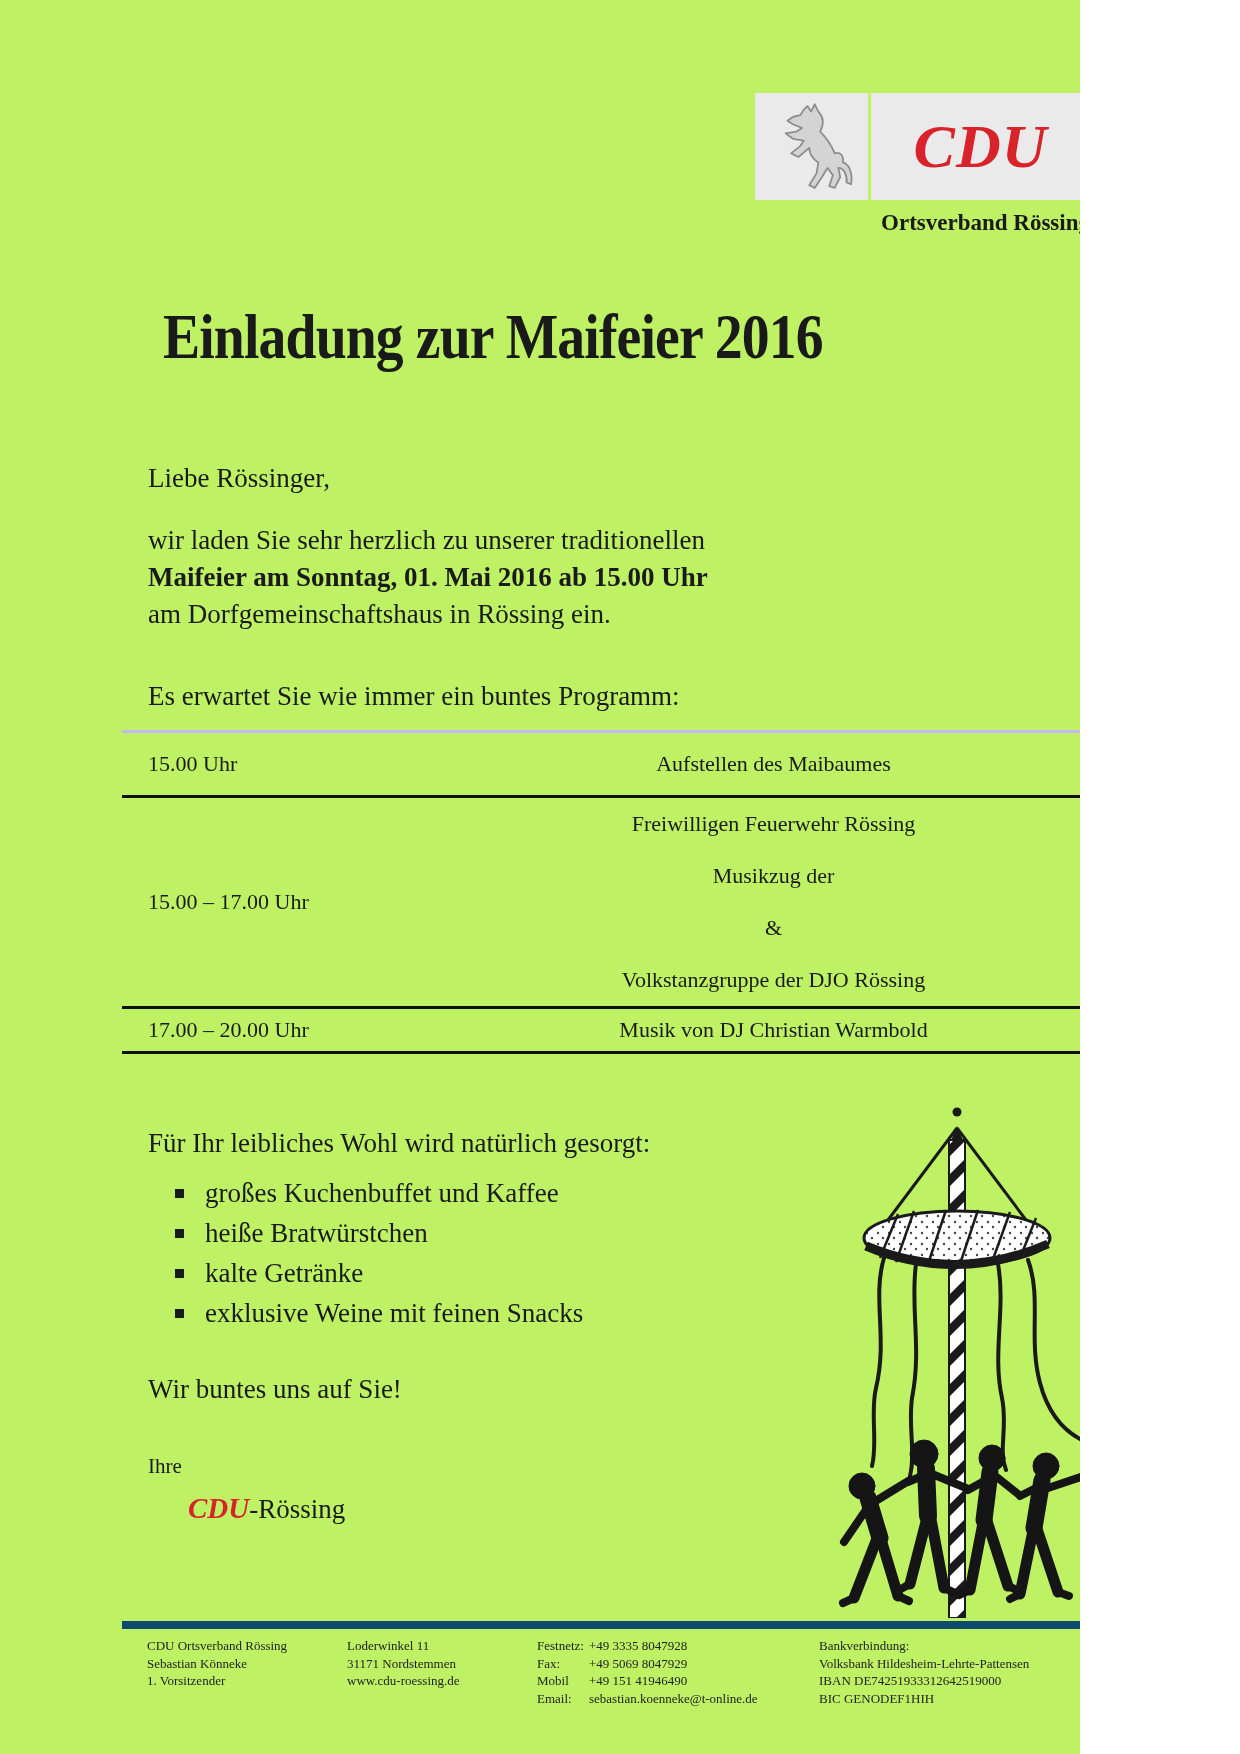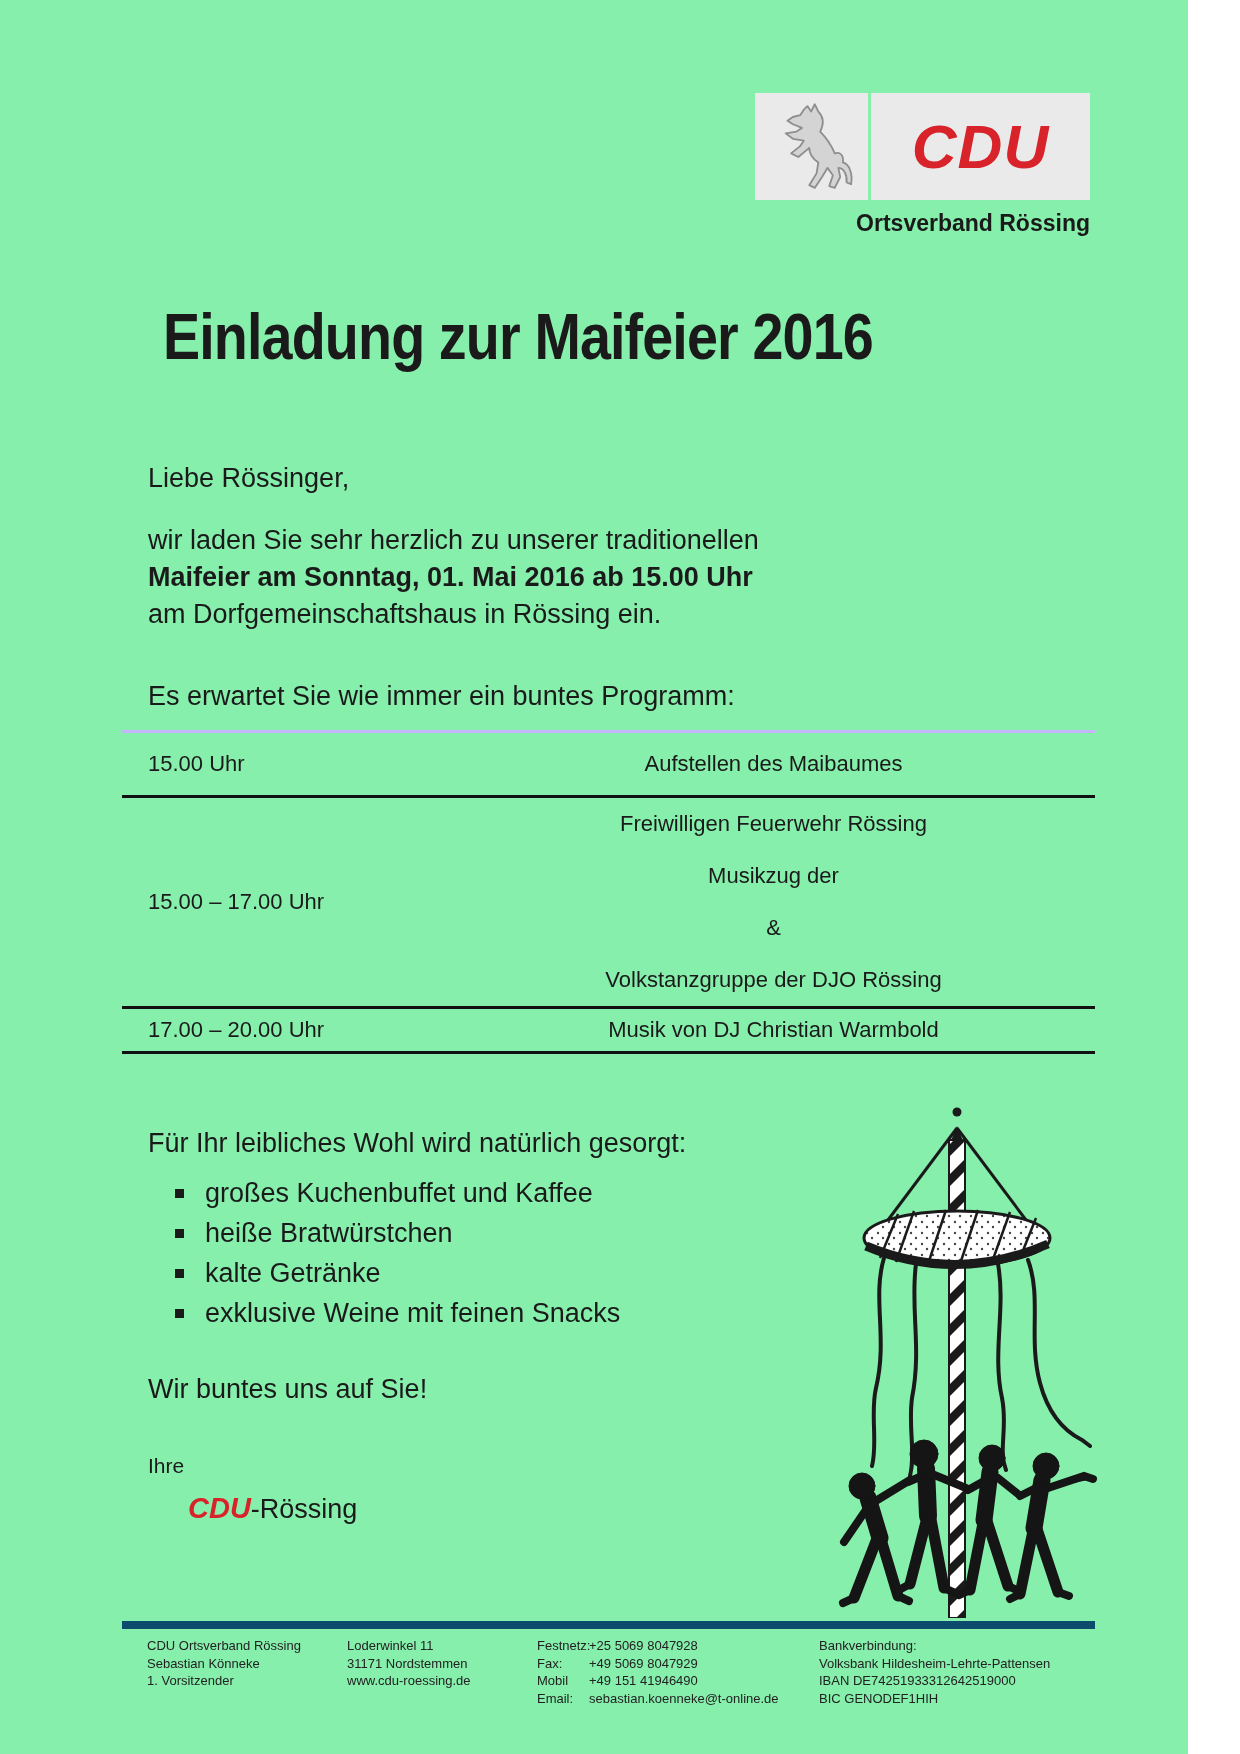--- a/index.html
+++ b/index.html
@@ -1,18 +1,18 @@
 <!DOCTYPE html>
 <html><head>
 <meta charset="utf-8">
 <style>
   html,body{margin:0;padding:0;background:#fff;}
   .page{
-    position:relative;width:1188px;height:1754px;background:#86efac;
-    font-family:Liberation Sans, sans-serif;color:#1a1a1a;overflow:hidden;
+    position:relative;width:1080px;height:1754px;background:#bef264;
+    font-family:Liberation Serif, serif;color:#1a1a1a;overflow:hidden;
   }
   
   .logo-row{position:absolute;left:755px;top:93px;display:flex;}
   .logo-box{height:107px;background:#eaeaea;display:flex;align-items:center;justify-content:center;}
   .logo-horse{width:113px;}
   .logo-cdu{width:219px;margin-left:3px;}
   .cdu-word{color:#d9232a;font-weight:bold;font-style:italic;font-size:62px;letter-spacing:1px;}
   .org-line{position:absolute;left:755px;top:210px;width:335px;text-align:right;
     font-weight:bold;font-size:23px;}
   
@@ -215,21 +215,21 @@
       <div>Sebastian Könneke</div>
       <div>1. Vorsitzender</div>
     </div>
     <div class="fcol fcol2">
       <div>Loderwinkel 11</div>
       <div>31171 Nordstemmen</div>
       <div>www.cdu-roessing.de</div>
     </div>
     <div class="fcol fcol3">
       <div>Festnetz:</div>
-      <div>+25 5069 8047928</div>
+      <div>+49 3335 8047928</div>
       <div>Fax:</div>
       <div>+49 5069 8047929</div>
       <div>Mobil</div>
       <div>+49 151 41946490</div>
       <div>Email:</div>
       <div>sebastian.koenneke@t-online.de</div>
     </div>
     <div class="fcol fcol4">
       <div>Bankverbindung:</div>
       <div>Volksbank Hildesheim-Lehrte-Pattensen</div>

